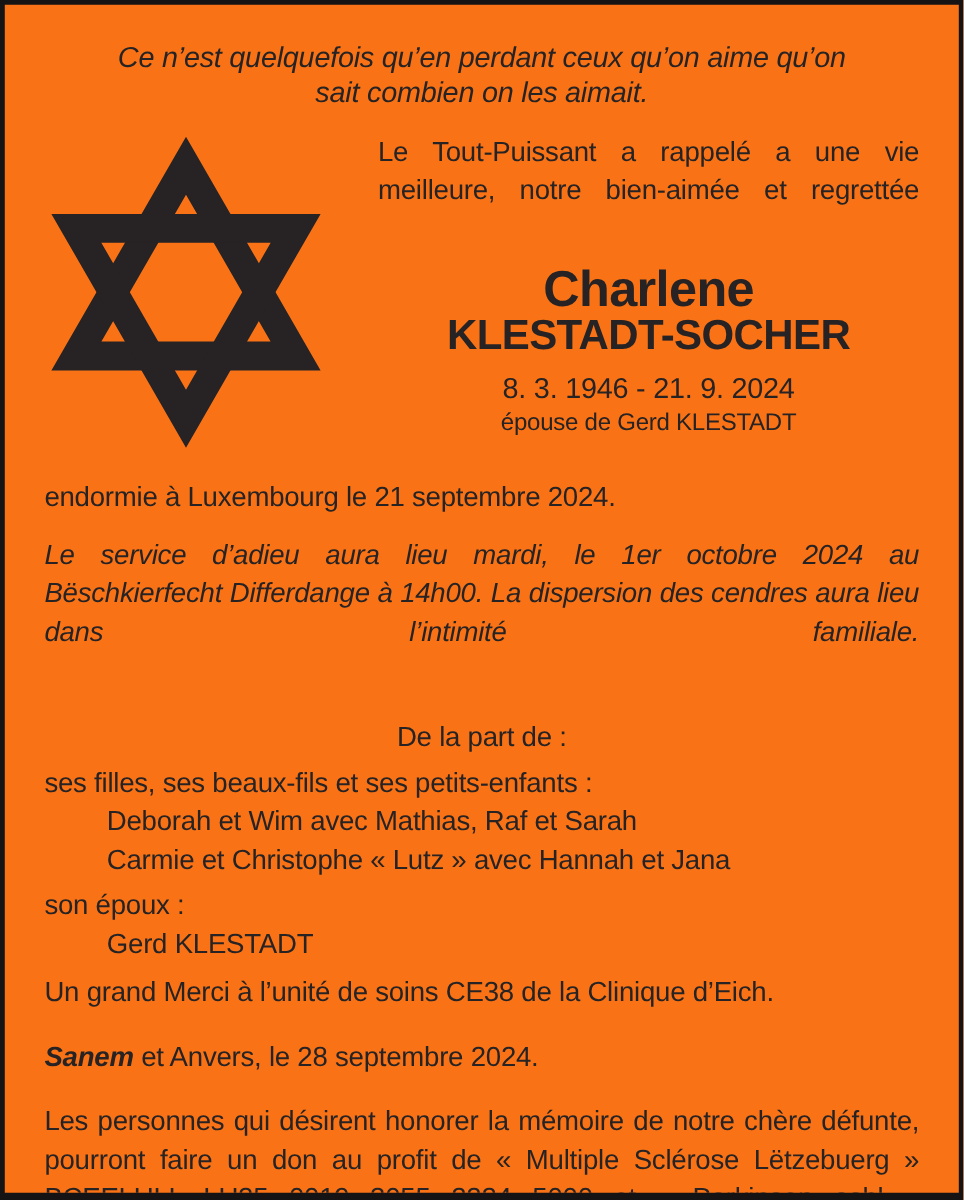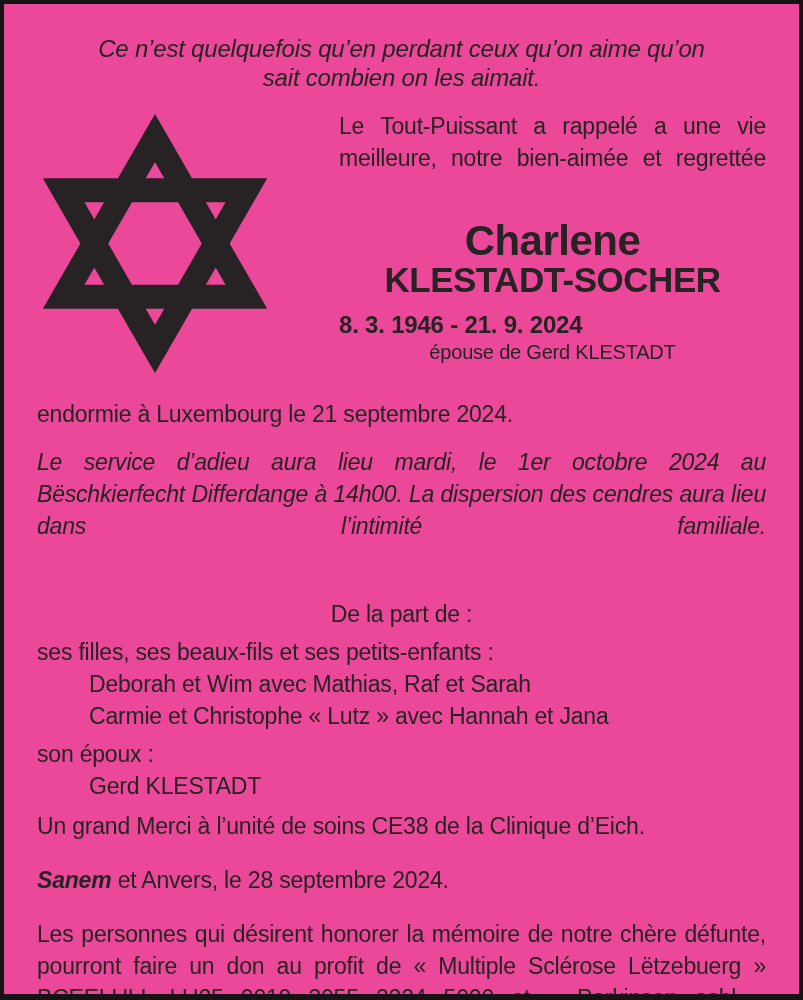--- a/index.html
+++ b/index.html
@@ -5,21 +5,21 @@
   html, body {
     margin: 0;
     padding: 0;
     background: #ffffff;
   }
   * { box-sizing: border-box; }
 
   .card {
     width: 803px;
     height: 1000px;
-    background: #ec4899;
+    background: #f97316;
     border: 4px solid #161314;
     border-bottom-width: 6px;
     padding: 24px 33px 20px 33px;
     font-family: "Liberation Sans", "DejaVu Sans", sans-serif;
     color: #272324;
     letter-spacing: -0.2px;
     overflow: hidden;
   }
 
   
@@ -31,21 +31,20 @@
     max-width: 620px;
     margin: 6px auto 0 auto;
   }
 
   
   .head-row {
     display: flex;
     align-items: flex-start;
     margin-top: 18px;
     height: 266px;
-    gap: 24px;
   }
   .star-wrap {
     flex: 0 0 236px;
     padding-top: 2px;
   }
   .star-wrap svg { display: block; }
 
   .head-right {
     flex: 1 1 auto;
     margin-left: 42px;
@@ -71,25 +70,24 @@
     line-height: 38px;
     letter-spacing: -0.5px;
   }
   .family-name {
     font-size: 35px;
     font-weight: bold;
     line-height: 40px;
     letter-spacing: -0.5px;
   }
   .life-dates {
-    text-align: left;
+    text-align: center;
     font-size: 24px;
     line-height: 27px;
     margin-top: 11px;
-    font-weight: bold;
   }
   .spouse-line {
     text-align: center;
     font-size: 20px;
     line-height: 25px;
     margin-top: 2px;
   }
 
   
   .body-text p { margin: 0; }

